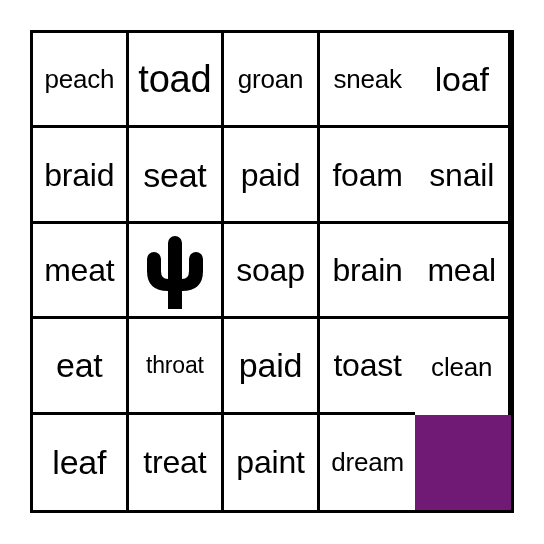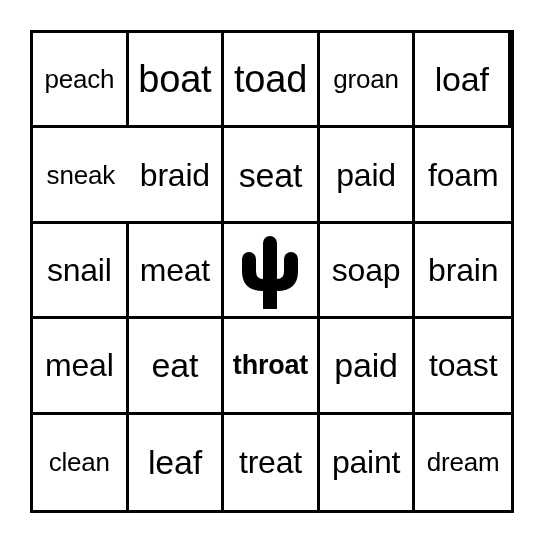--- a/index.html
+++ b/index.html
@@ -56,21 +56,21 @@
     white-space: nowrap;
     text-align: center;
     letter-spacing: -0.2px;
   }
 
   
   .fs-xl   { font-size: 38px; }
   .fs-lg   { font-size: 34px; }
   .fs-md   { font-size: 32px; text-align: center; }
   .fs-sm   { font-size: 26px; }
-  .fs-xs   { font-size: 27px; font-weight: bold; }
+  .fs-xs   { font-size: 23px; }
 
   .free-space {
     display: flex;
     align-items: center;
     justify-content: center;
     width: 100%;
     height: 100%;
   }
   .cactus-icon {
     display: block;
@@ -80,33 +80,30 @@
 </style>
 </head>
 <body>
 
 <div id="bingo-card">
   <div class="bingo-grid">
       <div class="bingo-cell">
         <span class="cell-text fs-sm">peach</span>
       </div>
       <div class="bingo-cell">
-        <span class="cell-text fs-xl">boat</span>
-      </div>
-      <div class="bingo-cell">
         <span class="cell-text fs-xl">toad</span>
       </div>
       <div class="bingo-cell">
         <span class="cell-text fs-sm">groan</span>
       </div>
+      <div class="bingo-cell col-last">
+        <span class="cell-text fs-sm">sneak</span>
+      </div>
       <div class="bingo-cell">
         <span class="cell-text fs-lg">loaf</span>
-      </div>
-      <div class="bingo-cell col-last">
-        <span class="cell-text fs-sm">sneak</span>
       </div>
       <div class="bingo-cell">
         <span class="cell-text fs-md">braid</span>
       </div>
       <div class="bingo-cell">
         <span class="cell-text fs-lg">seat</span>
       </div>
       <div class="bingo-cell">
         <span class="cell-text fs-md">paid</span>
       </div>

